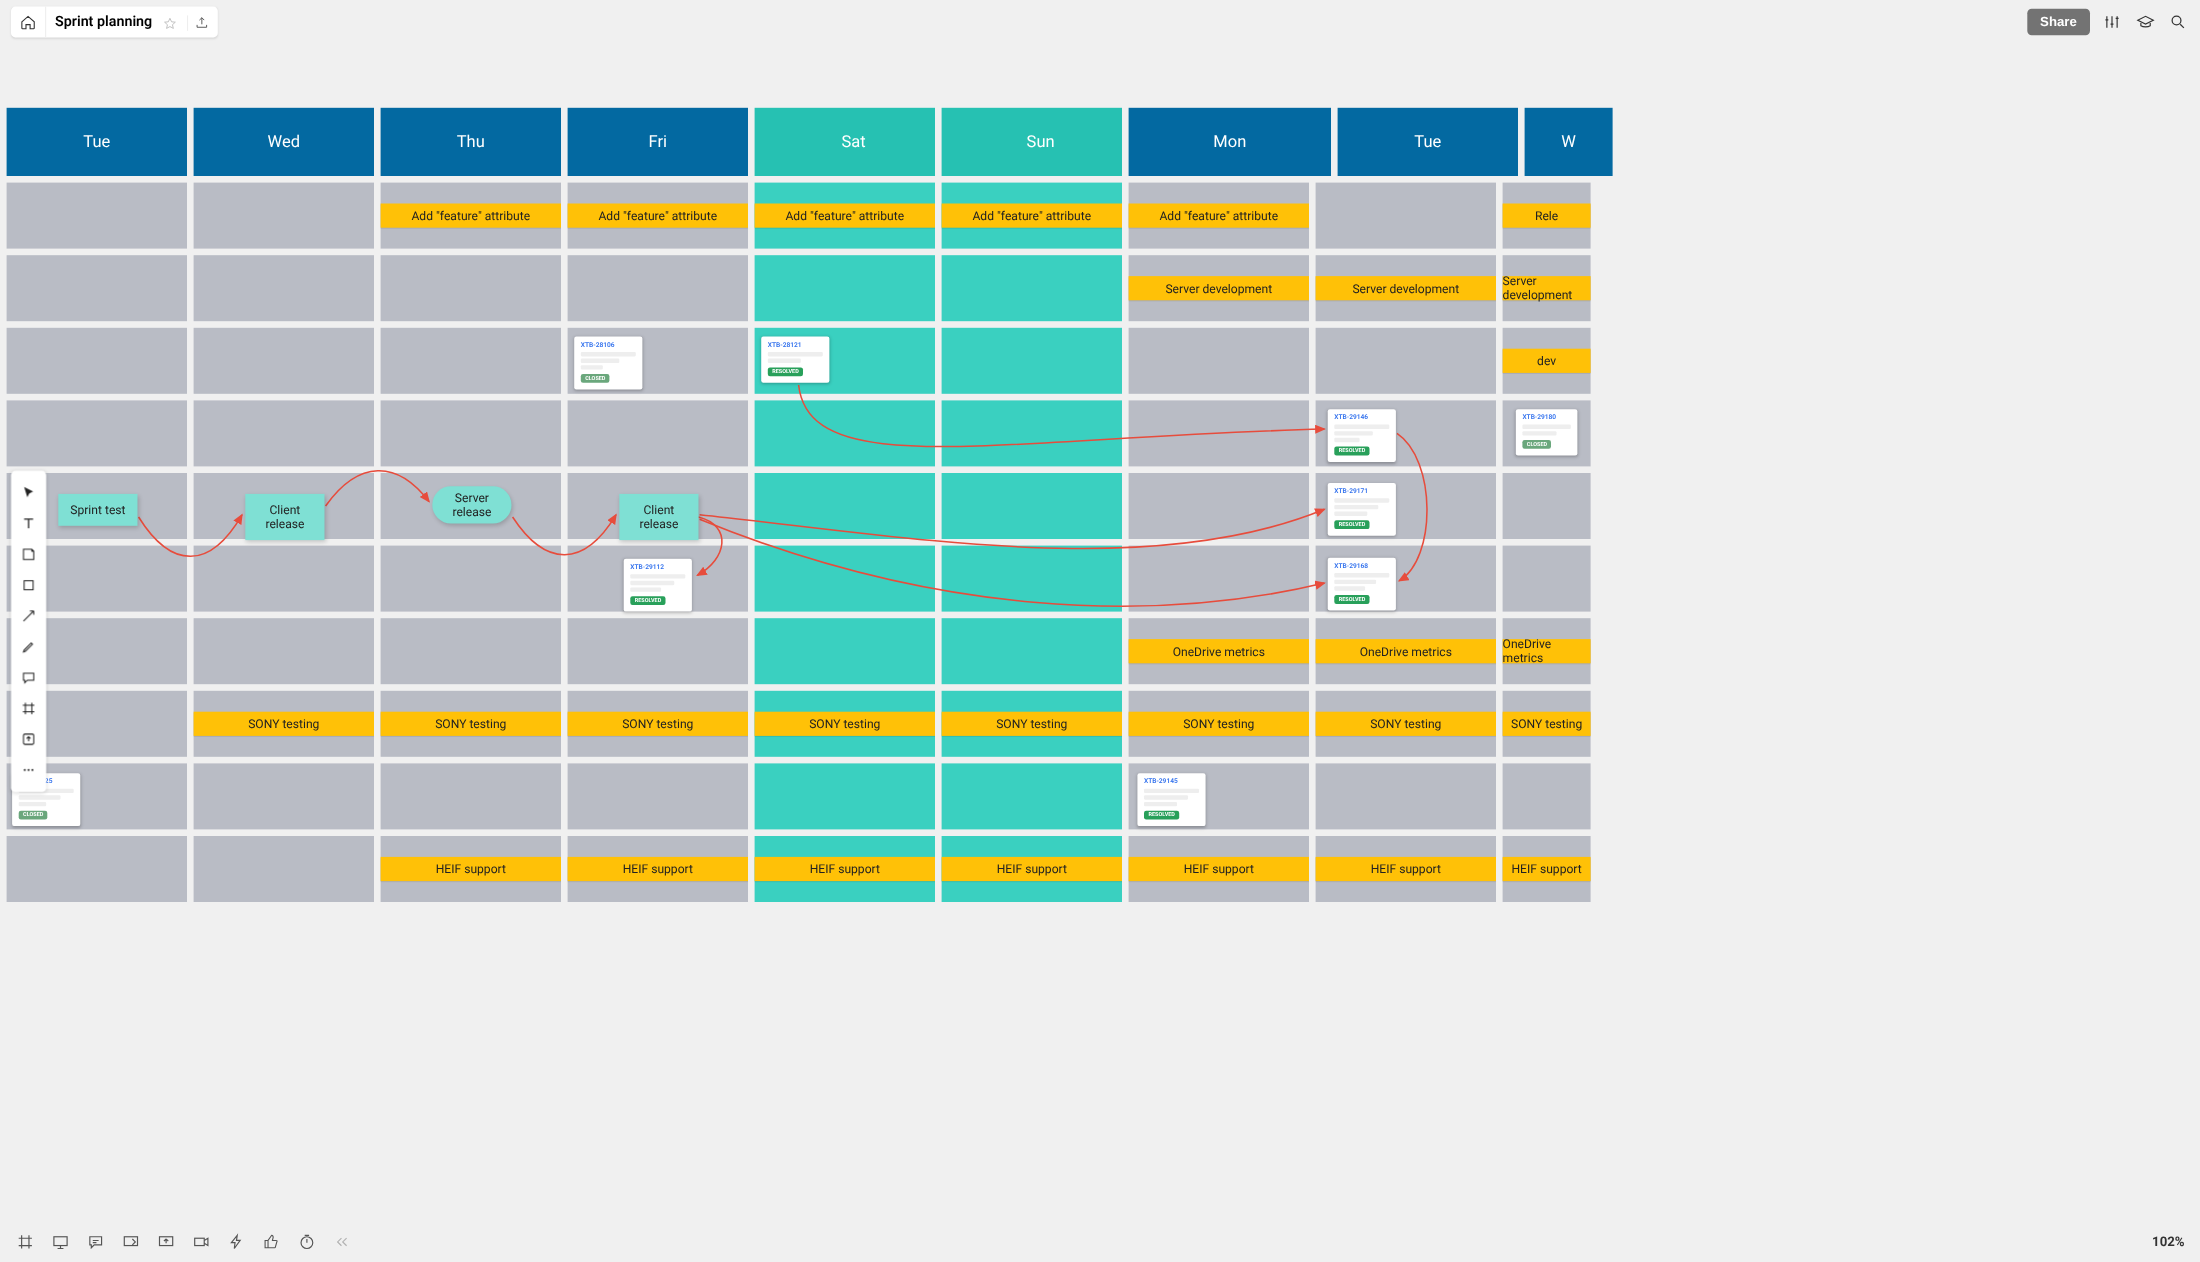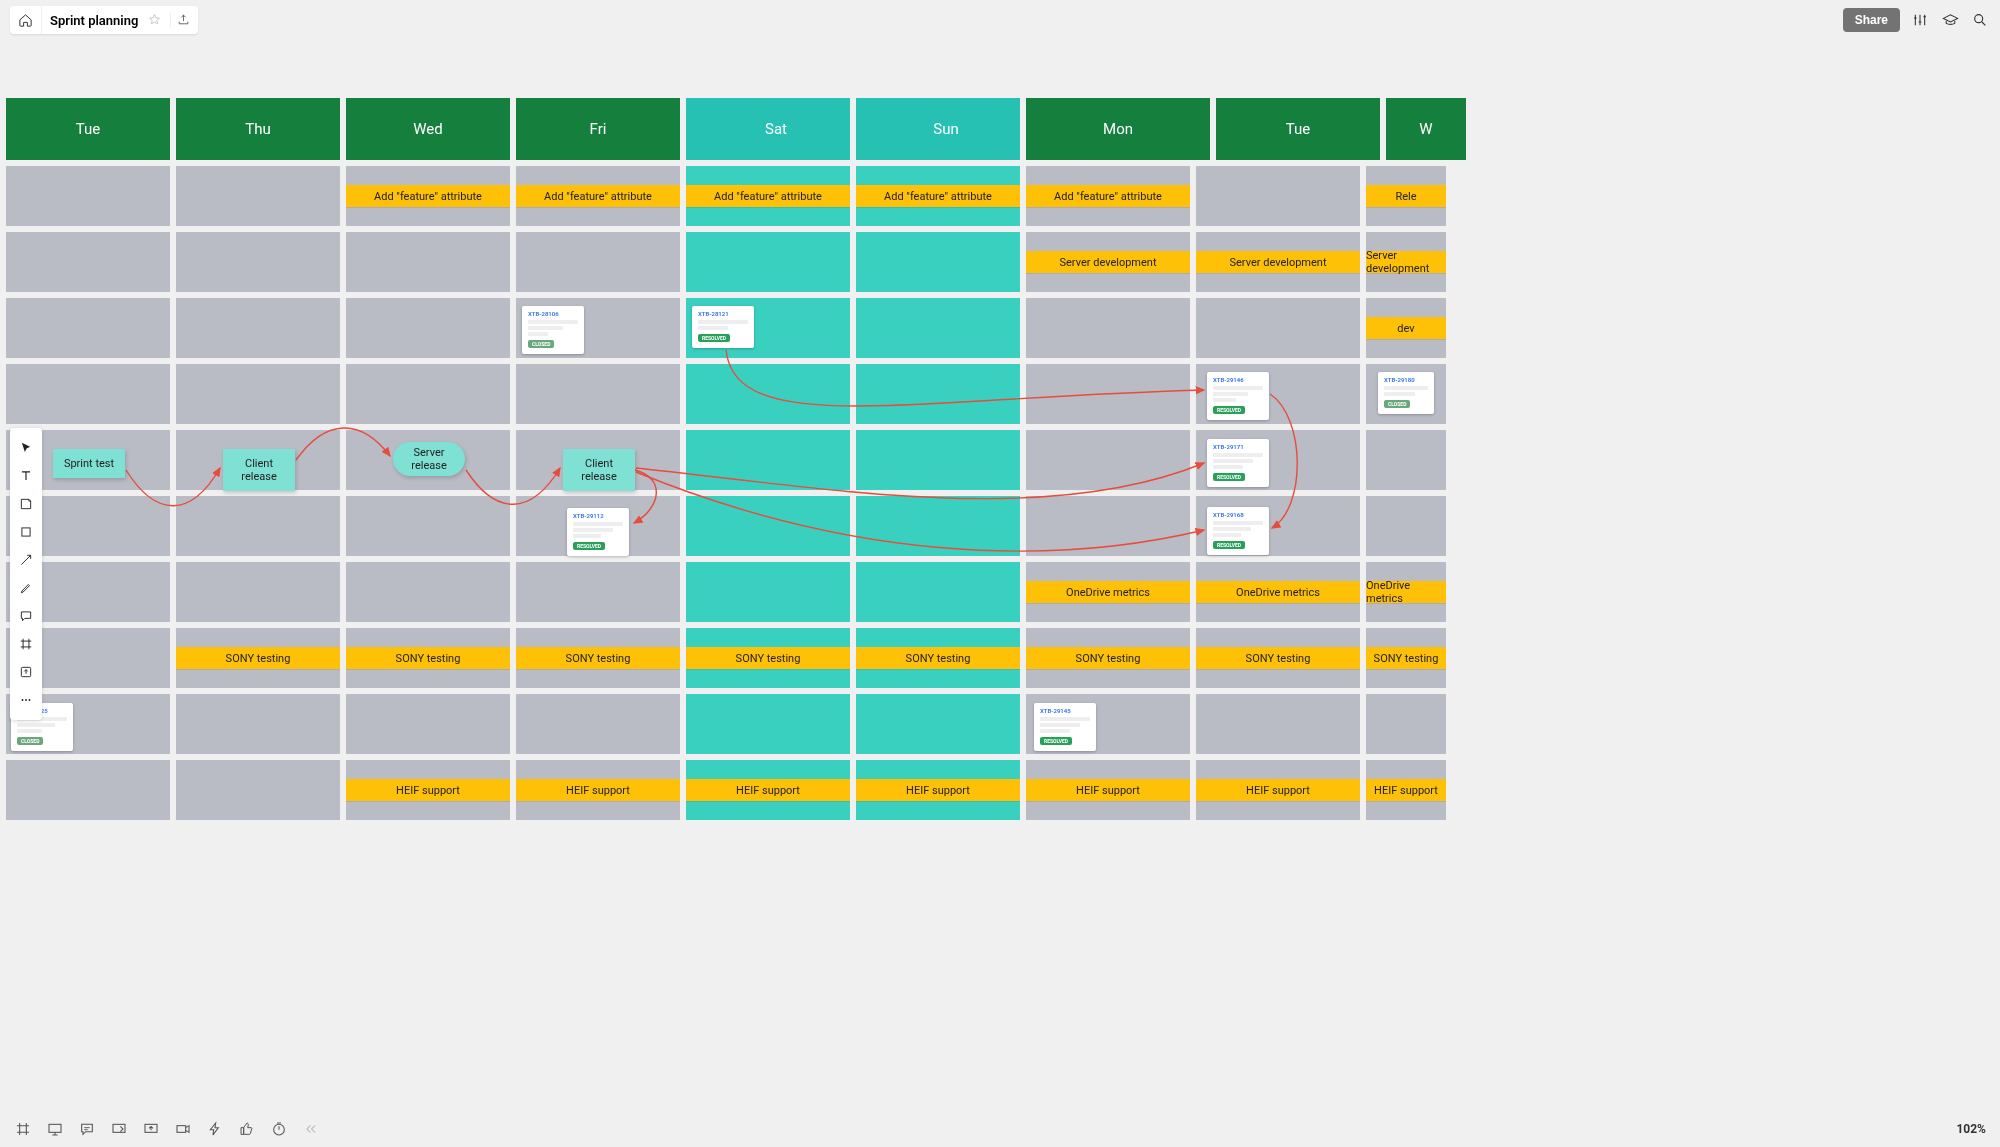--- a/index.html
+++ b/index.html
@@ -1,40 +1,40 @@
 <!DOCTYPE html>
 <html><head>
 <meta charset="utf-8">
 <style>
   * { box-sizing: border-box; margin: 0; padding: 0; }
   html, body { width: 100%; height: 100%; font-family: -apple-system, BlinkMacSystemFont, "Segoe UI", Roboto, Helvetica, Arial, sans-serif; background: #f0f0f0; overflow: hidden; }
   
   .topbar { position: fixed; top: 0; left: 0; right: 0; height: 40px; display: flex; align-items: center; padding: 8px 10px; z-index: 50; }
   .topbar-left { display: flex; align-items: center; background: #fff; border-radius: 4px; box-shadow: 0 1px 2px rgba(0,0,0,.1); height: 28px; }
   .topbar-left .home { width: 32px; height: 28px; display:flex;align-items:center;justify-content:center; cursor:pointer; border-right:1px solid #eee; }
-  .topbar-left .title-wrap { display:flex; align-items:flex-start; padding: 0 8px; gap:6px; }
+  .topbar-left .title-wrap { display:flex; align-items:flex-end; padding: 0 8px; gap:6px; }
   .board-title { font-weight:600; font-size:13px; }
   .star, .export { color:#bbb; cursor:pointer; display:flex; align-items:center; justify-content:center; width:20px; }
   .topbar-right { margin-left:auto; display:flex; align-items:center; gap:10px; }
   .share-btn { background:#737373; color:#fff; border:none; border-radius:4px; padding:5px 12px; font-size:12px; font-weight:600; cursor:pointer; }
   .tr-icon { color:#444; cursor:pointer; display:flex;align-items:center;justify-content:center; width:20px; }
   
   .left-toolbar { position:fixed; left:10px; top:50%; transform:translateY(-50%); background:#fff; border-radius:4px; box-shadow:0 1px 4px rgba(0,0,0,.15); display:flex; flex-direction:column; padding:6px 0; z-index:40; }
   .left-toolbar .tool { width:32px; height:28px; display:flex;align-items:center;justify-content:center; cursor:pointer; color:#333; }
   
   .bottombar { position:fixed; bottom:0; left:0; right:0; height:36px; display:flex; align-items:center; padding:0 14px; z-index:40; }
   .bottom-icons { display:flex; gap:14px; align-items:center; }
   .bottom-icons .bi { color:#555; cursor:pointer; display:flex;align-items:center;justify-content:center; width:18px; height:18px; }
   .zoom { margin-left:auto; font-size:12px; color:#333; font-weight:700; }
   
   .canvas { position:absolute; inset:0; overflow:hidden; }
   .board { position:absolute; left:6px; top:98px; }
   .col-headers { display:flex; gap:6px; }
   .col-header { height:62px; display:flex; align-items:center; justify-content:center; color:#fff; font-size:15px; }
-  .col-header.weekday { background:#15803d; }
+  .col-header.weekday { background:#0369a1; }
   .col-header.weekend { background:#26c1b2;padding-left:16px; }
   .grid { display:flex; gap:6px; margin-top:6px; }
   .col { display:flex; flex-direction:column; gap:6px; }
   .cell { height:60px; position:relative; }
   .cell.weekday { background:#b9bcc5; }
   .cell.weekend { background:#3ad0c0; }
   .yellow-bar { position:absolute; left:0; right:0; height:22px; background:#ffc107; color:#222; font-size:11px; display:flex; align-items:center; justify-content:center; top:50%; transform:translateY(-50%); box-shadow:0 1px 0 rgba(0,0,0,.08); }
   
   .sticky { position:absolute; background:#7fe0d4; color:#222; font-size:11px; padding:8px 6px; text-align:center; box-shadow:1px 2px 4px rgba(0,0,0,.18); width:72px; z-index:5; }
   
@@ -210,22 +210,22 @@
         </svg>
       </span>
   </div>
   <span class="zoom">102%</span>
 </div>
 
 <div class="canvas">
   <div class="board" id="board">
     <div class="col-headers" id="col-headers">
         <div class="col-header weekday" style="width: 164px;">Tue</div>
+        <div class="col-header weekday" style="width: 164px;">Wed</div>
         <div class="col-header weekday" style="width: 164px;">Thu</div>
-        <div class="col-header weekday" style="width: 164px;">Wed</div>
         <div class="col-header weekday" style="width: 164px;">Fri</div>
         <div class="col-header weekend" style="width: 164px;">Sat</div>
         <div class="col-header weekend" style="width: 164px;">Sun</div>
         <div class="col-header weekday" style="width: 184px;">Mon</div>
         <div class="col-header weekday" style="width: 164px;">Tue</div>
         <div class="col-header weekday" style="width: 80px;">W</div>
       </div>
     <div class="grid" id="grid">
         <div class="col" style="width: 164px;">
           <div class="cell weekday"></div>

